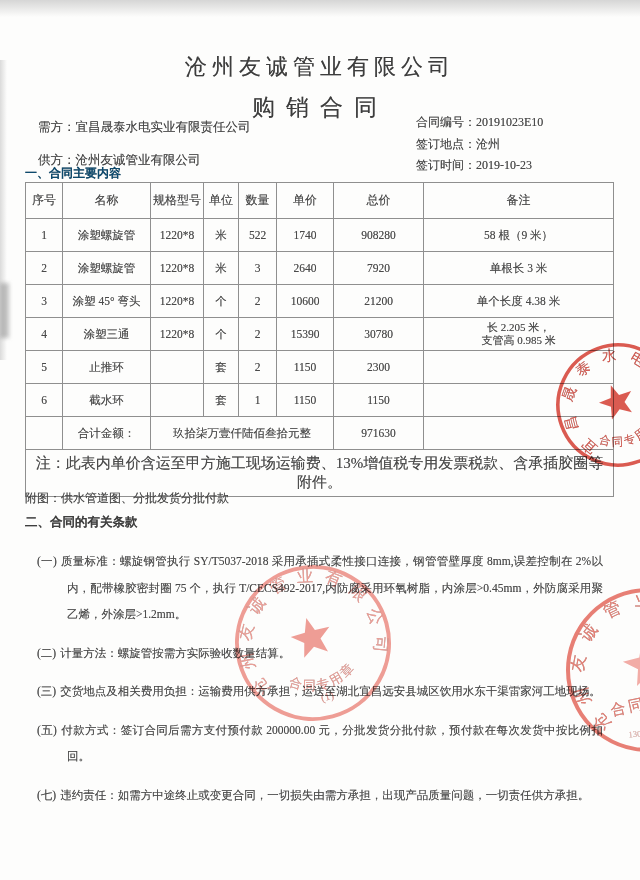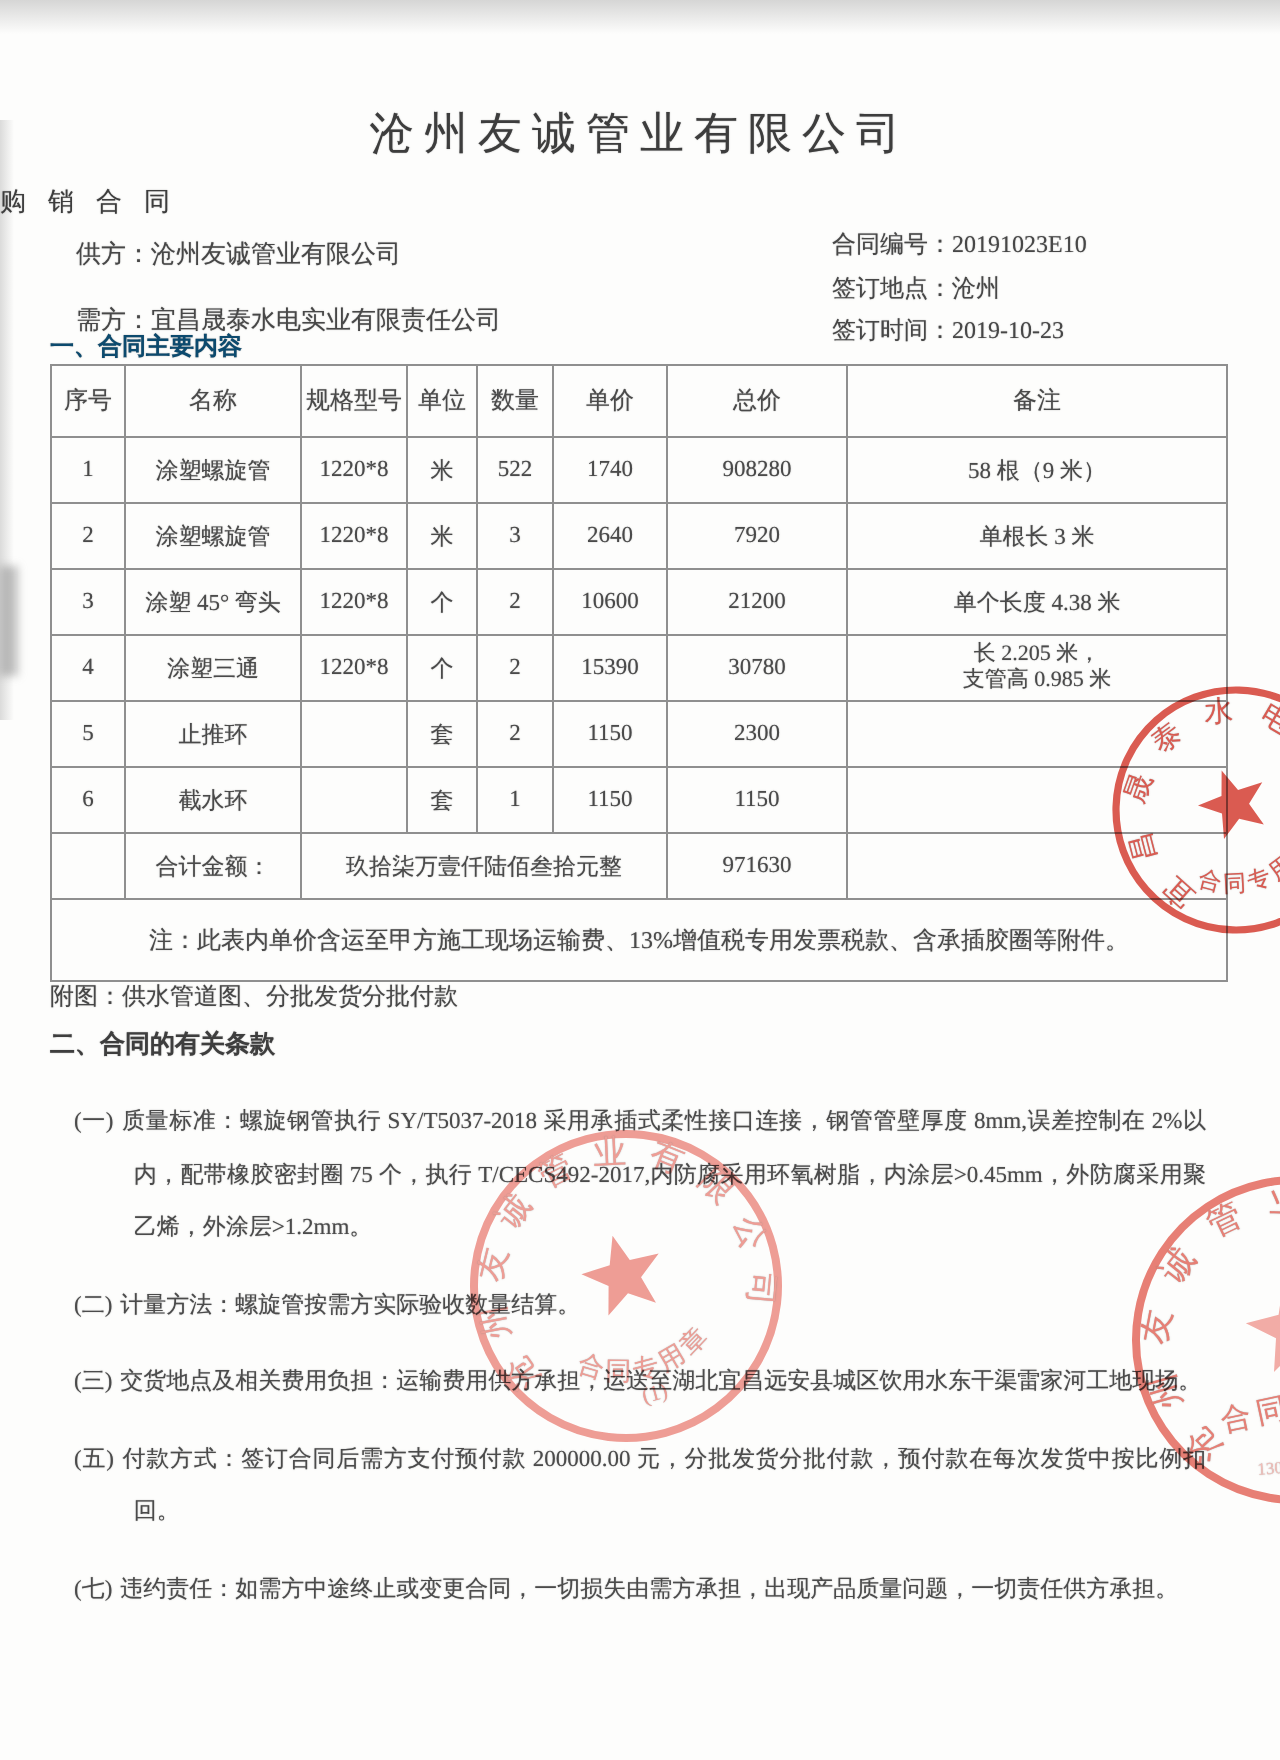--- a/index.html
+++ b/index.html
@@ -12,39 +12,39 @@
   }
   .scan-top{position:absolute;top:0;left:0;right:0;height:17px;
     background:linear-gradient(180deg,rgba(150,150,150,.38),rgba(255,255,255,0));pointer-events:none;}
   .scan-left{position:absolute;left:0;top:60px;width:7px;height:300px;
     background:linear-gradient(90deg,rgba(140,140,140,.30),rgba(255,255,255,0));pointer-events:none;}
   .scan-smudge{position:absolute;left:0;top:283px;width:9px;height:55px;
     background:rgba(120,120,120,.45);filter:blur(2px);pointer-events:none;}
 
   .title{position:absolute;top:52px;left:0;width:100%;text-align:center;
     font-size:22px;letter-spacing:5px;color:#3d3d3d;}
-  .subtitle{position:absolute;top:92px;left:0;width:100%;text-align:left;
-    font-size:13px;letter-spacing:11px;color:#3d3d3d;}
+  .subtitle{position:absolute;top:92px;left:0;width:100%;text-align:center;
+    font-size:23px;letter-spacing:11px;color:#3d3d3d;}
 
   .meta-left{position:absolute;left:38px;top:119px;font-size:12.5px;line-height:16px;}
   .meta-left .row{margin-bottom:17px;white-space:nowrap;}
   .meta-right{position:absolute;left:416px;top:112px;font-size:12px;line-height:21.5px;white-space:nowrap;}
 
   .sec1-heading{position:absolute;left:25px;top:165px;font-size:12px;font-weight:bold;color:#0c4a6e;}
 
   table.items{position:absolute;left:25px;top:182px;width:588px;
     border-collapse:collapse;table-layout:fixed;font-size:11.5px;color:#4a4a4a;}
   table.items td,table.items th{border:1px solid #8f8f8f;text-align:center;
     vertical-align:middle;padding:0 2px;font-weight:normal;overflow:hidden;}
   table.items thead th{height:35px;font-size:12px;}
   table.items tbody td{height:32px;}
   .note2{display:block;font-size:11px;line-height:13px;}
   .note1{display:block;font-size:11px;line-height:13px;}
   tr.total-row td{height:33px;}
-  td.tbl-note{text-align:left;font-size:12px;height:28px;padding:4px 5px !important;}
+  td.tbl-note{text-align:left;font-size:15px;height:28px;padding:4px 5px !important;}
 
   .attachment{position:absolute;left:25px;top:490px;font-size:12px;}
   .sec2-heading{position:absolute;left:25px;top:514px;font-size:12.5px;font-weight:bold;color:#3e3e3e;}
 
   .clauses{position:absolute;left:25px;top:536px;width:590px;font-size:11.5px;
     line-height:26.5px;color:#4b4b4b;text-align:justify;}
   .clauses p{margin:12px;padding-left:2.6em;text-indent:-2.6em;}
   .cnum{margin-right:4px;}
 
   .stamp{position:absolute;mix-blend-mode:multiply;opacity:.88;pointer-events:none;}
@@ -54,22 +54,22 @@
 <body>
 
 <div class="scan-top"></div>
 <div class="scan-left"></div>
 <div class="scan-smudge"></div>
 
 <div class="title">沧州友诚管业有限公司</div>
 <div class="subtitle">购销合同</div>
 
 <div class="meta-left">
+  <div class="row"><span>需方：</span><span>宜昌晟泰水电实业有限责任公司</span></div>
   <div class="row"><span>供方：</span><span>沧州友诚管业有限公司</span></div>
-  <div class="row"><span>需方：</span><span>宜昌晟泰水电实业有限责任公司</span></div>
 </div>
 
 <div class="meta-right">
   <div><span>合同编号：</span><span>20191023E10</span></div>
   <div><span>签订地点：</span><span>沧州</span></div>
   <div><span>签订时间：</span><span>2019-10-23</span></div>
 </div>
 
 <div class="sec1-heading">一、合同主要内容</div>
 

